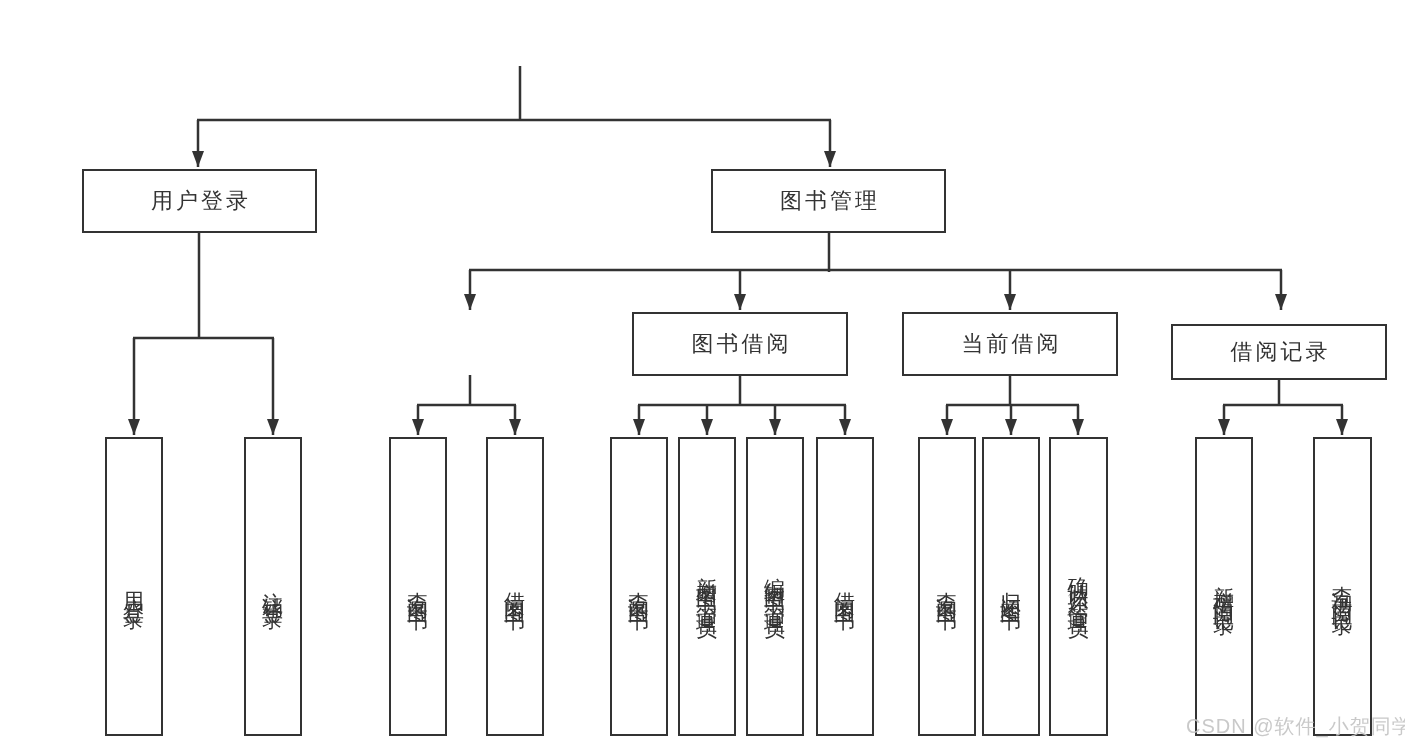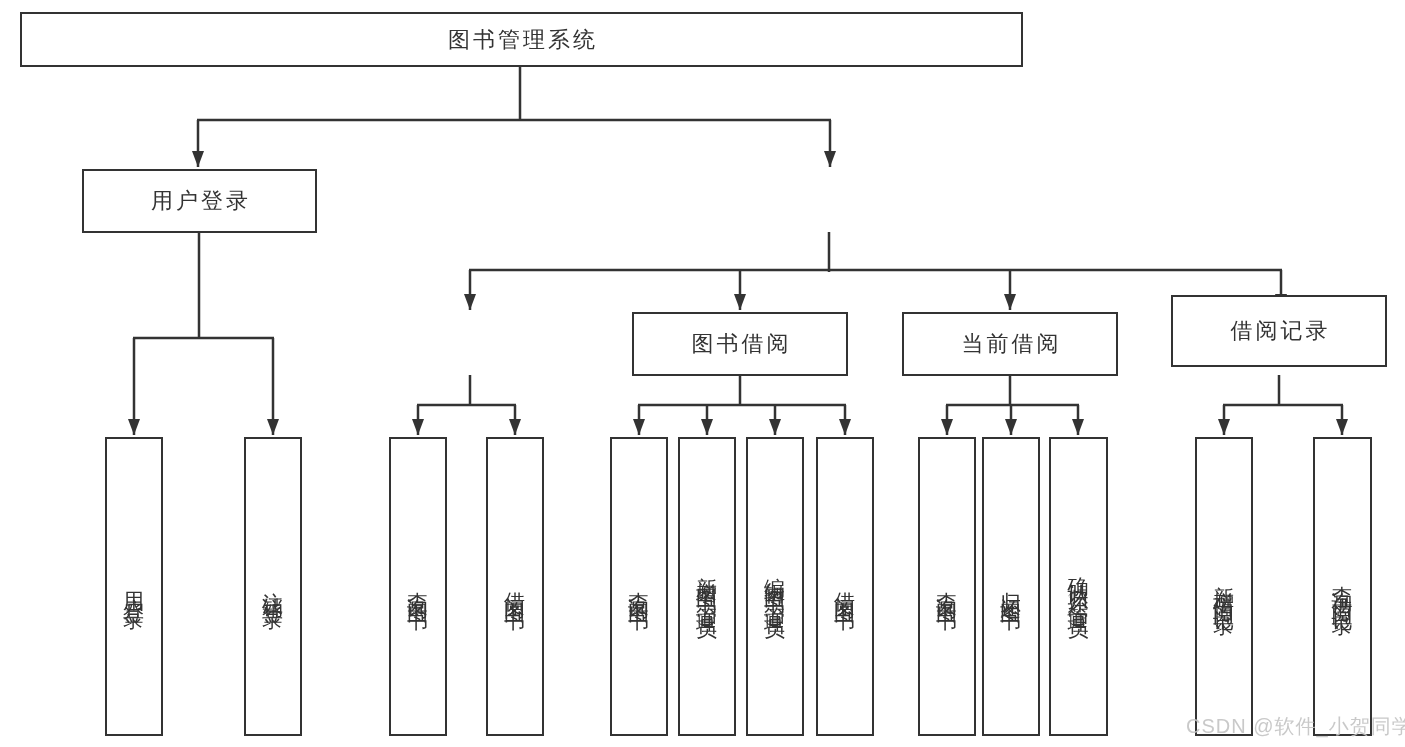--- a/index.html
+++ b/index.html
@@ -68,35 +68,35 @@
     <line x1="707" y1="405" x2="707" y2="435" marker-end="url(#ah)"></line>
     <line x1="775" y1="405" x2="775" y2="435" marker-end="url(#ah)"></line>
     <line x1="845" y1="405" x2="845" y2="435" marker-end="url(#ah)"></line>
     <line x1="947" y1="405" x2="947" y2="435" marker-end="url(#ah)"></line>
     <line x1="1011" y1="405" x2="1011" y2="435" marker-end="url(#ah)"></line>
     <line x1="1078" y1="405" x2="1078" y2="435" marker-end="url(#ah)"></line>
     <line x1="1224" y1="405" x2="1224" y2="435" marker-end="url(#ah)"></line>
     <line x1="1342" y1="405" x2="1342" y2="435" marker-end="url(#ah)"></line>
   </svg>
 
-  <div class="node h" style="left:20px;top:12px;width:1003px;height:55px">
-    <span class="lbl">图书管理系统</span>
-  </div>
 
   <div class="node h" style="left:82px;top:169px;width:235px;height:64px">
     <span class="lbl">用户登录</span>
+  </div>
+  <div class="node h" style="left:711px;top:169px;width:235px;height:64px">
+    <span class="lbl">图书管理</span>
   </div>
 
   <div class="node h" style="left:632px;top:312px;width:216px;height:64px">
     <span class="lbl">图书借阅</span>
   </div>
   <div class="node h" style="left:902px;top:312px;width:216px;height:64px">
     <span class="lbl">当前借阅</span>
   </div>
-  <div class="node h" style="left:1171px;top:295px;width:216px;height:72px">
+  <div class="node h" style="left:1171px;top:324px;width:216px;height:56px">
     <span class="lbl">借阅记录</span>
   </div>
 
   <div class="node v" style="left:105px;width:58px">
     <span class="vlbl">用户登录</span>
   </div>
   <div class="node v" style="left:244px;width:58px">
     <span class="vlbl">注销登录</span>
   </div>
 

